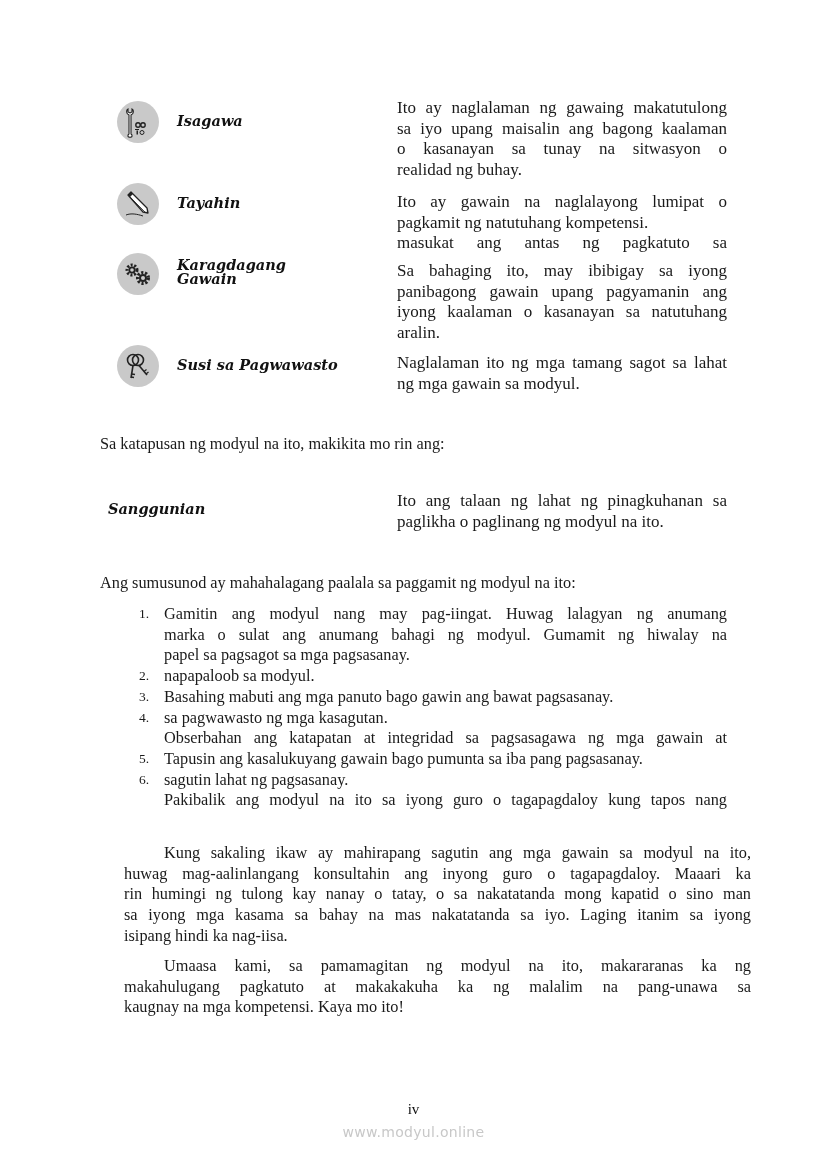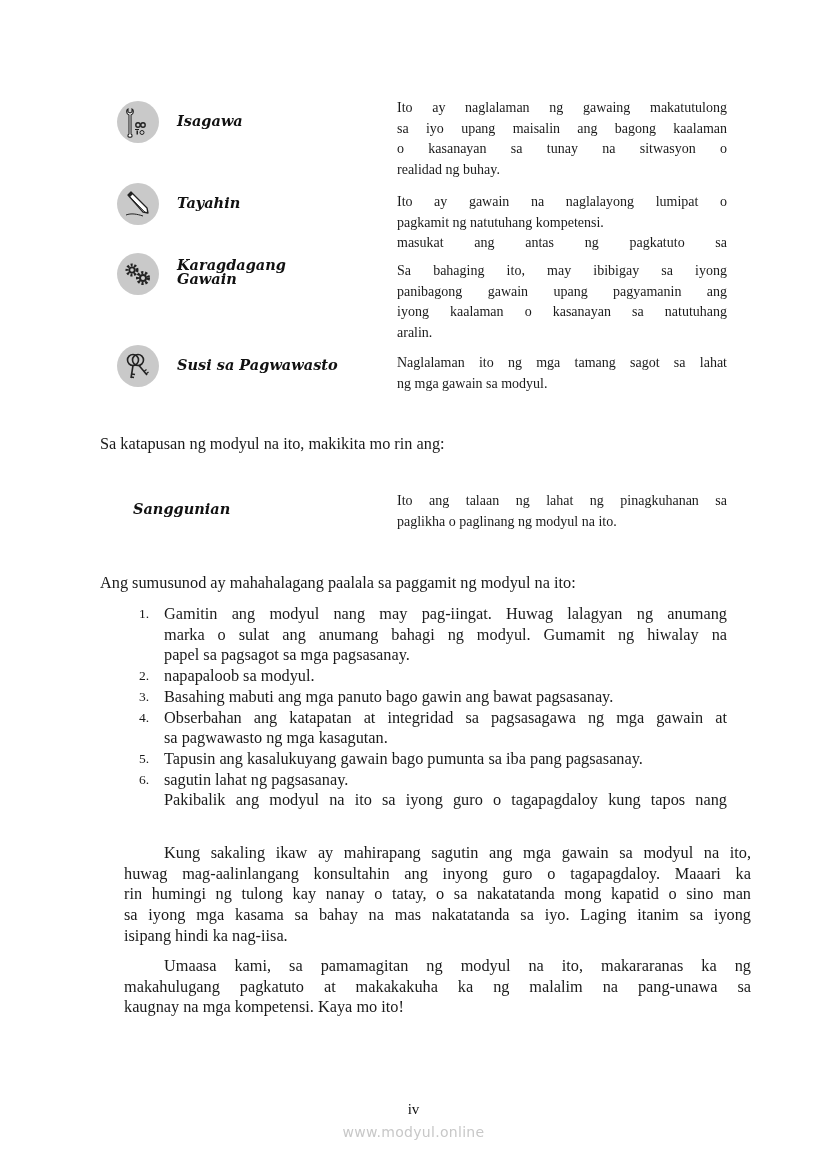--- a/index.html
+++ b/index.html
@@ -50,21 +50,21 @@
       font-size: 14.5px;
       line-height: 14px;
       color: #111;
       width: 190px;
     }
     .legend-desc {
       position: absolute;
       left: 297px;
       width: 330px;
       font-family: "Liberation Serif", "DejaVu Serif", serif;
-      font-size: 14px;
+      font-size: 17px;
       line-height: 20.7px;
       text-align: justify;
       text-align-last: left;
       color: #1a1a1a;
     }
     .desc-line {
       display: block;
       text-align: justify;
       text-align-last: justify;
     }
@@ -243,21 +243,21 @@
     <div class="legend-title" style="top:13px;">Susi sa Pagwawasto</div>
     <div class="legend-desc" style="top:8px;">
       <span class="desc-line">Naglalaman ito ng mga tamang sagot sa lahat</span>
       <span class="desc-line last">ng mga gawain sa modyul.</span>
     </div>
   </div>
 
   <div class="intro-text" style="top:434px;">Sa katapusan ng modyul na ito, makikita mo rin ang:</div>
 
   <div class="legend-row" style="top:491px;">
-    <div class="legend-title" style="left:33px; top:11px;">Sanggunian</div>
+    <div class="legend-title" style="left:8px; top:11px;">Sanggunian</div>
     <div class="legend-desc" style="top:0px;">
       <span class="desc-line">Ito ang talaan ng lahat ng pinagkuhanan sa</span>
       <span class="desc-line last">paglikha o paglinang ng modyul na ito.</span>
     </div>
   </div>
 
   <div class="intro-text" style="top:573px;">Ang sumusunod ay mahahalagang paalala sa paggamit ng modyul na ito:</div>
 
   <ol class="reminder-list">
     <li class="reminder-item">
@@ -276,22 +276,22 @@
     </li>
     <li class="reminder-item">
       <span class="reminder-num">3.</span>
       <span class="reminder-text">
         <span class="jl last">Basahing mabuti ang mga panuto bago gawin ang bawat pagsasanay.</span>
       </span>
     </li>
     <li class="reminder-item">
       <span class="reminder-num">4.</span>
       <span class="reminder-text">
+        <span class="jl last">sa pagwawasto ng mga kasagutan.</span>
         <span class="jl">Obserbahan ang katapatan at integridad sa pagsasagawa ng mga gawain at</span>
-        <span class="jl last">sa pagwawasto ng mga kasagutan.</span>
       </span>
     </li>
     <li class="reminder-item">
       <span class="reminder-num">5.</span>
       <span class="reminder-text">
         <span class="jl last">Tapusin ang kasalukuyang gawain bago pumunta sa iba pang pagsasanay.</span>
       </span>
     </li>
     <li class="reminder-item">
       <span class="reminder-num">6.</span>

